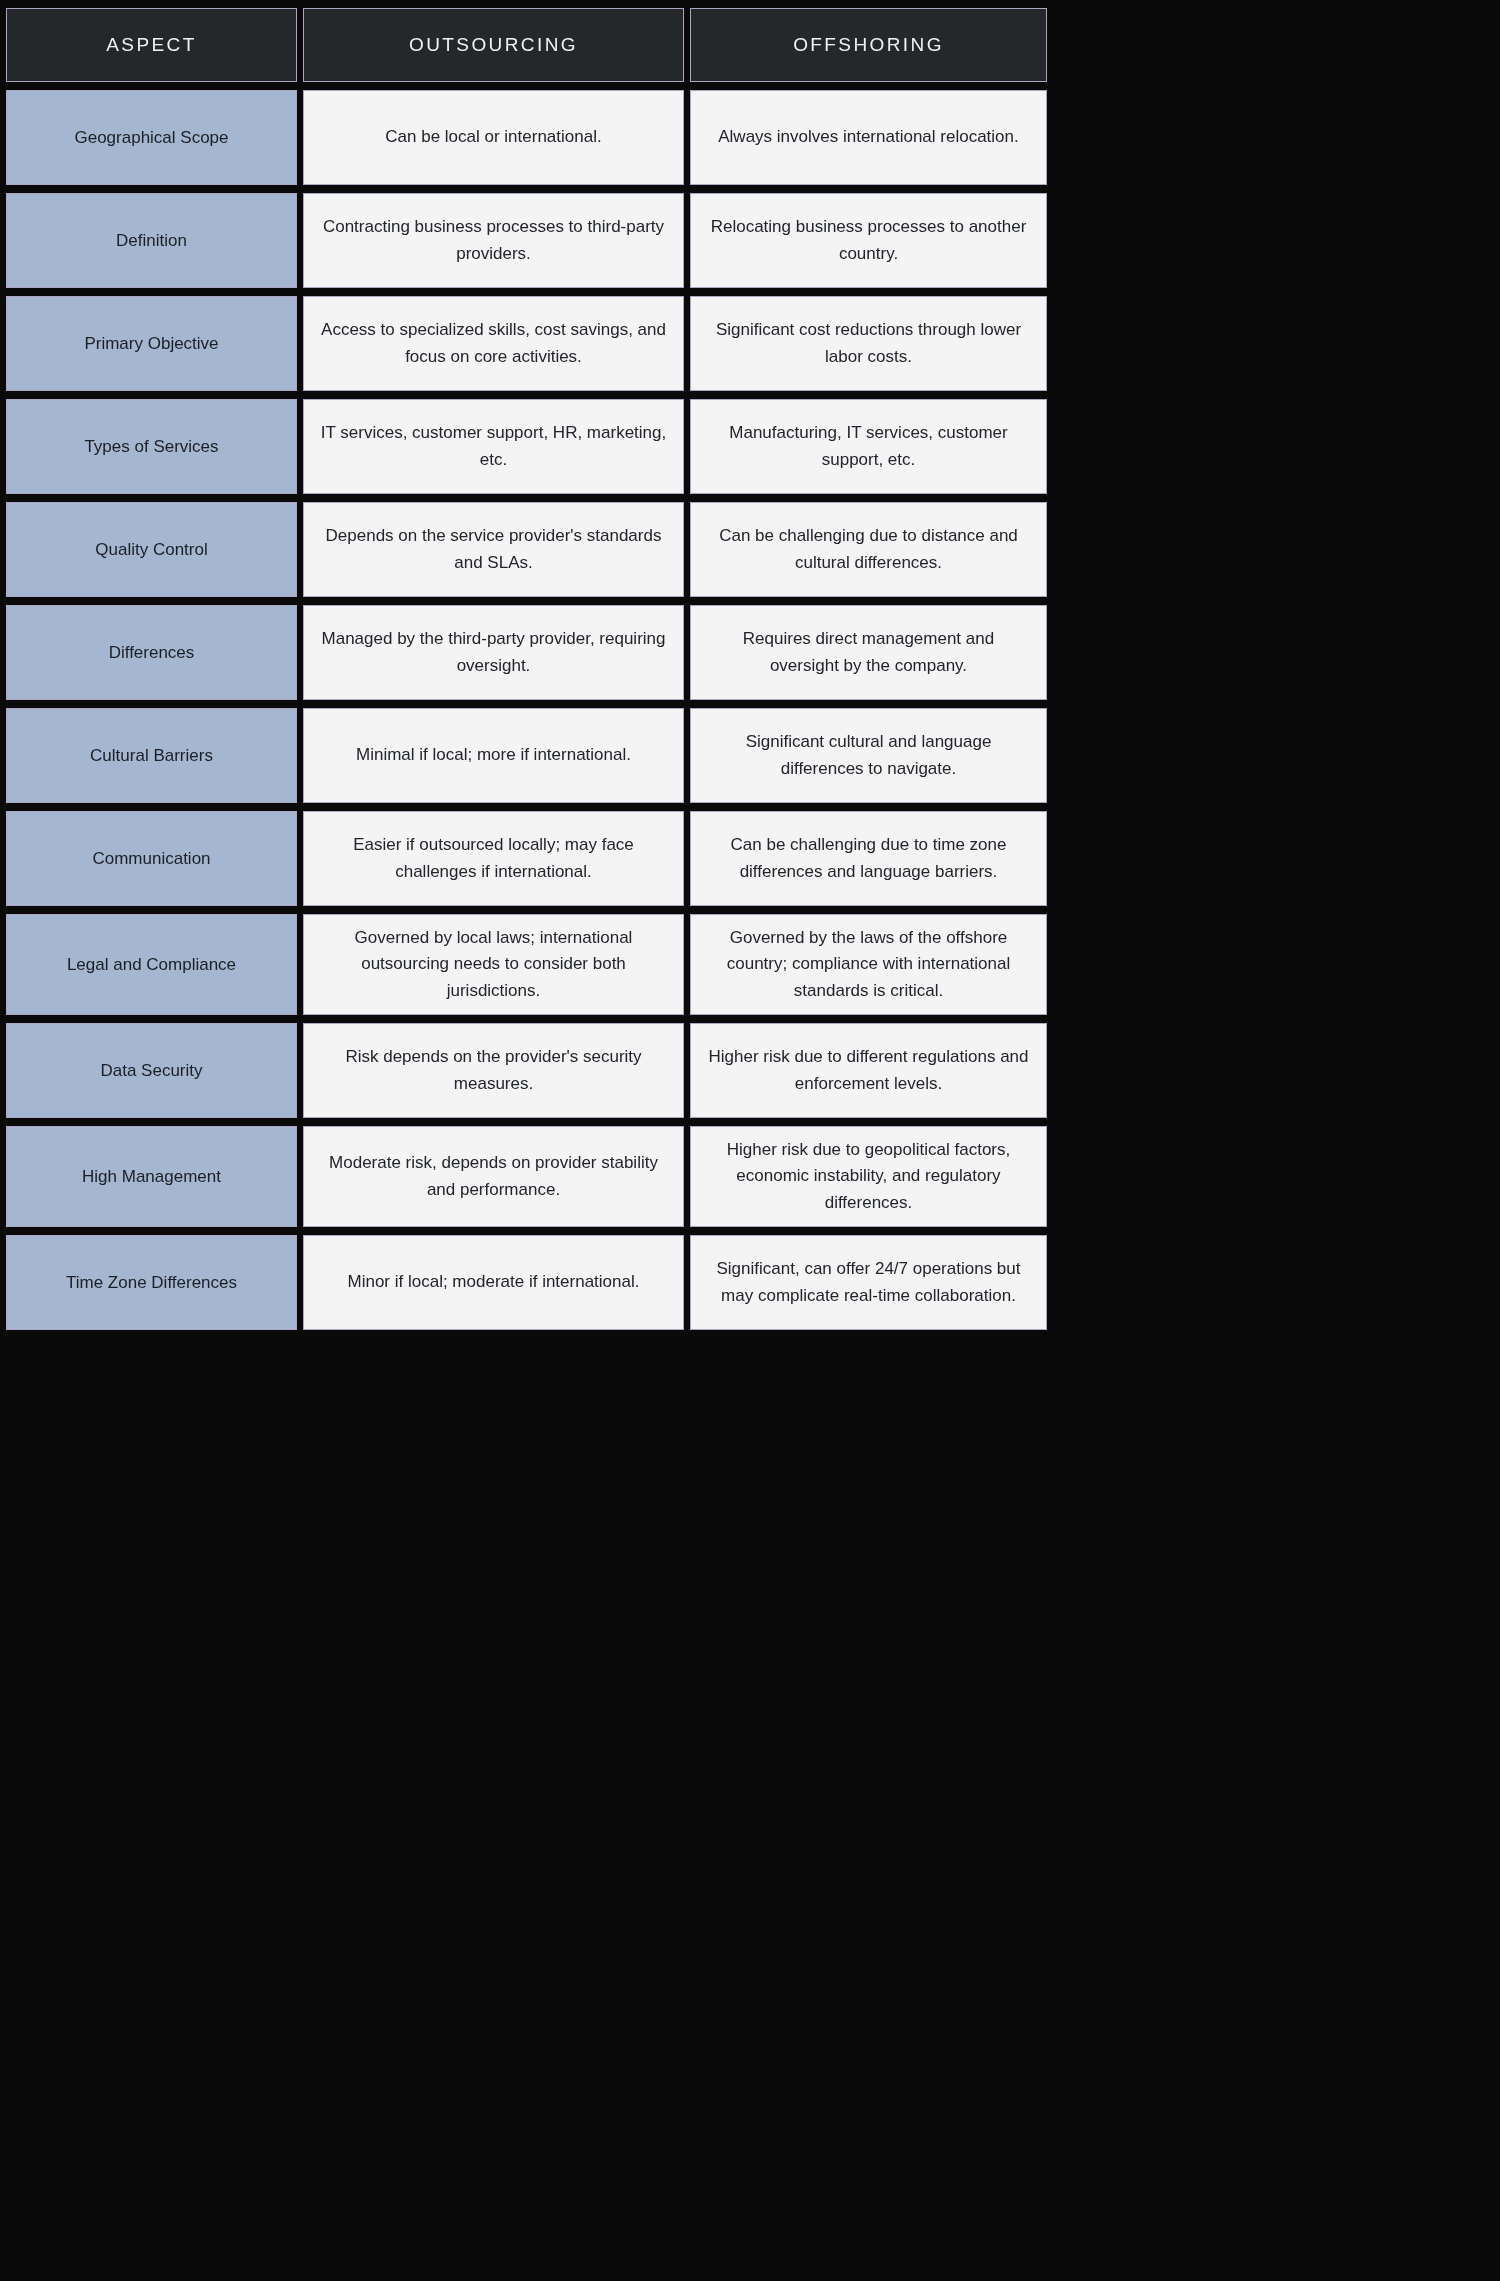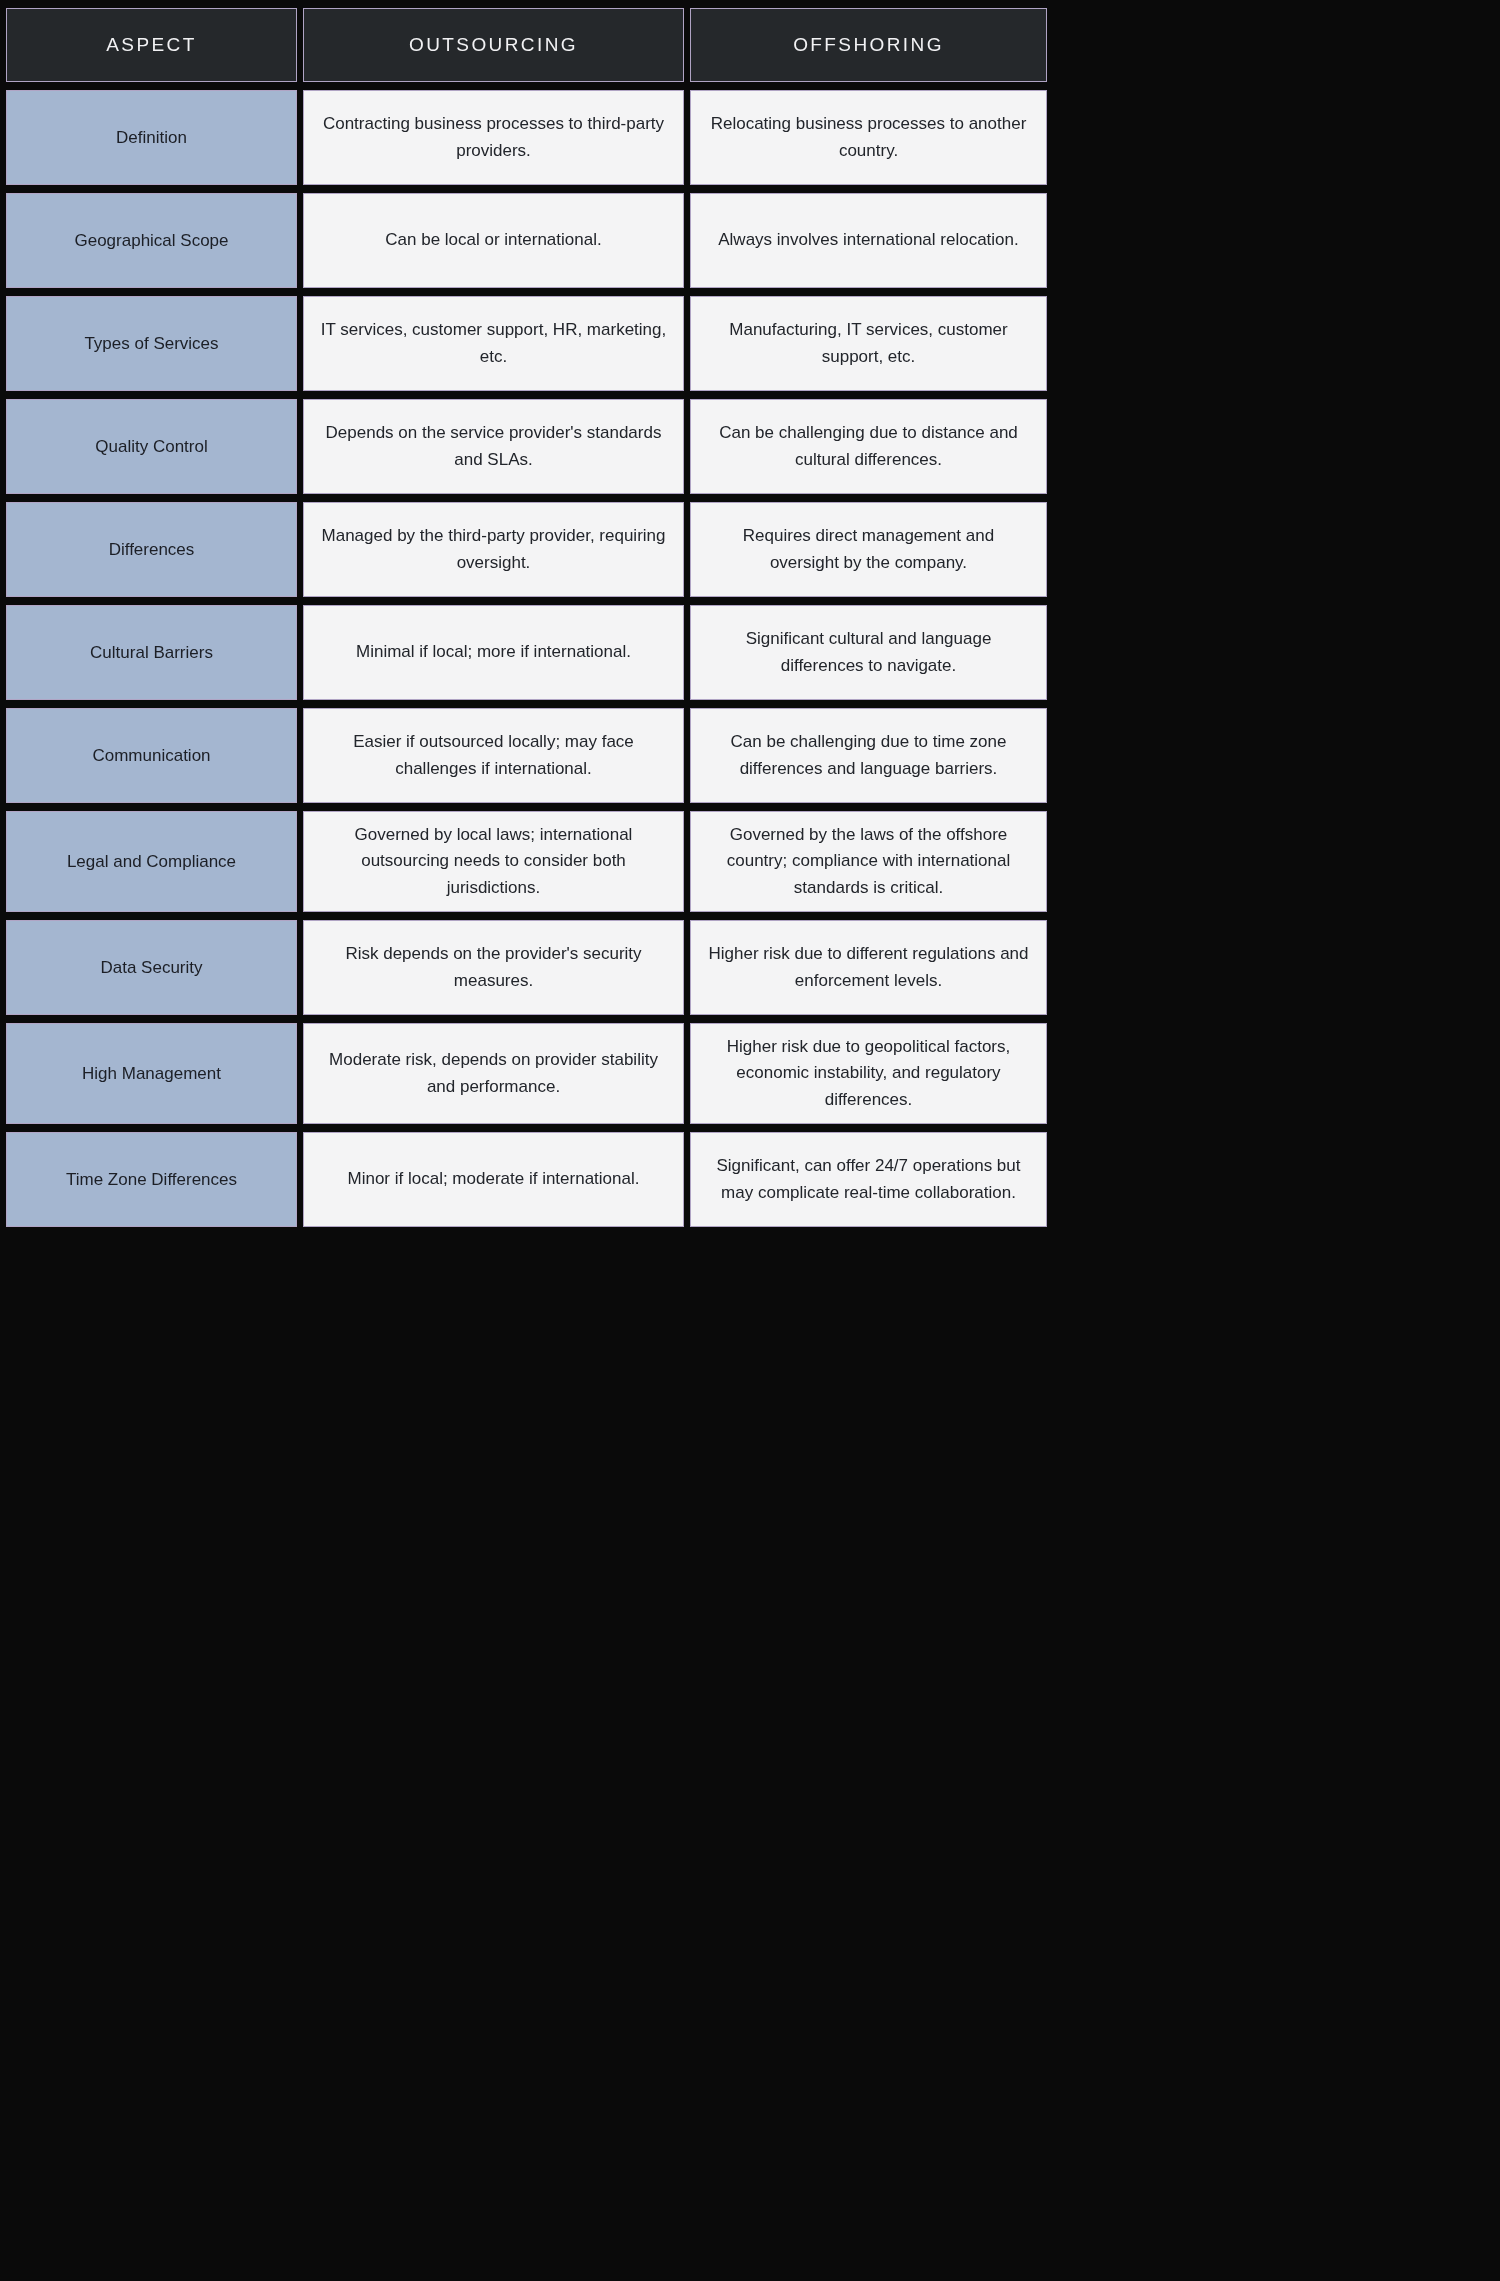--- a/index.html
+++ b/index.html
@@ -81,28 +81,33 @@
     </colgroup>
     <thead>
       <tr>
         <th class="hdr">ASPECT</th>
         <th class="hdr">OUTSOURCING</th>
         <th class="hdr">OFFSHORING</th>
       </tr>
     </thead>
     <tbody id="tbody">
         <tr class="row-def">
+          <td class="aspect">Geographical Scope</td>
+          <td class="body-cell">Can be local or international.</td>
+          <td class="body-cell">Always involves international relocation.</td>
+        </tr>
+        <tr class="row-def">
           <td class="aspect">Definition</td>
           <td class="body-cell">Contracting business processes to third-party providers.</td>
           <td class="body-cell">Relocating business processes to another country.</td>
         </tr>
         <tr class="row-def">
-          <td class="aspect">Geographical Scope</td>
-          <td class="body-cell">Can be local or international.</td>
-          <td class="body-cell">Always involves international relocation.</td>
+          <td class="aspect">Primary Objective</td>
+          <td class="body-cell">Access to specialized skills, cost savings, and focus on core activities.</td>
+          <td class="body-cell">Significant cost reductions through lower labor costs.</td>
         </tr>
         <tr class="row-def">
           <td class="aspect">Types of Services</td>
           <td class="body-cell">IT services, customer support, HR, marketing, etc.</td>
           <td class="body-cell">Manufacturing, IT services, customer support, etc.</td>
         </tr>
         <tr class="row-def">
           <td class="aspect">Quality Control</td>
           <td class="body-cell">Depends on the service provider's standards and SLAs.</td>
           <td class="body-cell">Can be challenging due to distance and cultural differences.</td>

